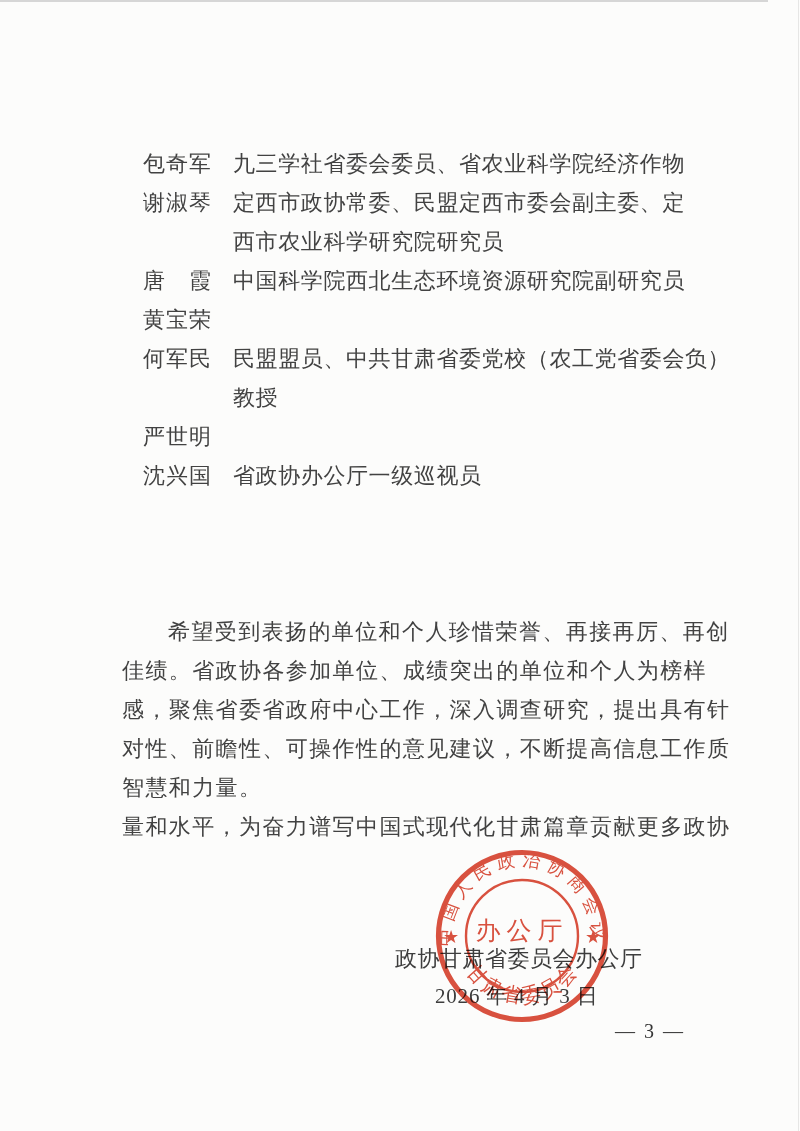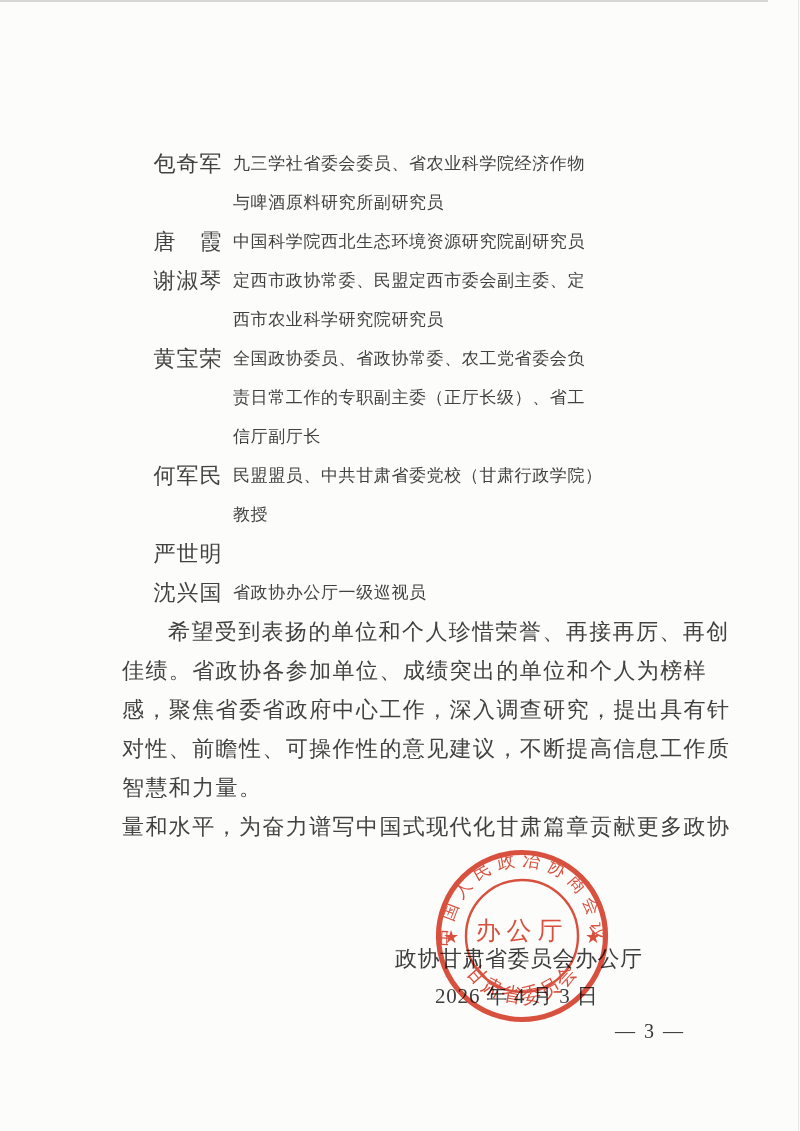--- a/index.html
+++ b/index.html
@@ -32,25 +32,24 @@
   }
   .entry { display: flex; }
   .name {
     flex: 0 0 90px;
     width: 90px;
     font-size: 22px;
     letter-spacing: 1px;
     line-height: 39px;
     height: 39px;
     white-space: nowrap;
-    text-align: center;
   }
   .titles { }
   .titles .line {
-    font-size: 17px;
+    font-size: 22px;
     letter-spacing: 0.6px;
     line-height: 39px;
     height: 39px;
     white-space: nowrap;
   }
 
   
   .closing-paragraph {
     position: absolute;
     left: 97px; top: 612px;
@@ -111,48 +110,42 @@
 <div class="page" style="--seal-color: #d8432f;">
 
   <div class="scan-edge-top"></div>
   <div class="scan-edge-right"></div>
 
   <div class="awardee-list">
       <div class="entry">
         <div class="name">包奇军</div>
         <div class="titles">
           <div class="line">九三学社省委会委员、省农业科学院经济作物</div>
-          <div class="line">与啤酒原料研究所副研究员</div>
-        </div>
-      </div>
-      <div class="entry">
-        <div class="name">唐　霞</div>
-        <div class="titles">
-          <div class="line">中国科学院西北生态环境资源研究院副研究员</div>
         </div>
       </div>
       <div class="entry">
         <div class="name">谢淑琴</div>
         <div class="titles">
           <div class="line">定西市政协常委、民盟定西市委会副主委、定</div>
           <div class="line">西市农业科学研究院研究员</div>
         </div>
       </div>
       <div class="entry">
+        <div class="name">唐　霞</div>
+        <div class="titles">
+          <div class="line">中国科学院西北生态环境资源研究院副研究员</div>
+        </div>
+      </div>
+      <div class="entry">
         <div class="name">黄宝荣</div>
-        <div class="titles">
-          <div class="line">全国政协委员、省政协常委、农工党省委会负</div>
-          <div class="line">责日常工作的专职副主委（正厅长级）、省工</div>
-          <div class="line">信厅副厅长</div>
-        </div>
       </div>
       <div class="entry">
         <div class="name">何军民</div>
         <div class="titles">
-          <div class="line">民盟盟员、中共甘肃省委党校（甘肃行政学院）</div>
+          <div class="line">民盟盟员、中共甘肃省委党校（农工党省委会负）</div>
           <div class="line">教授</div>
         </div>
       </div>
       <div class="entry">
         <div class="name">严世明</div>
       </div>
       <div class="entry">
         <div class="name">沈兴国</div>
         <div class="titles">
           <div class="line">省政协办公厅一级巡视员</div>

